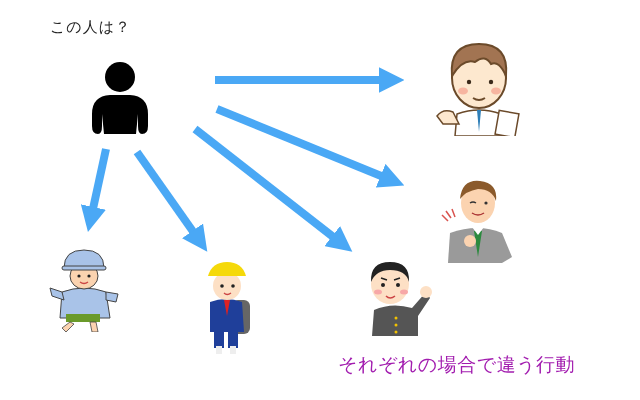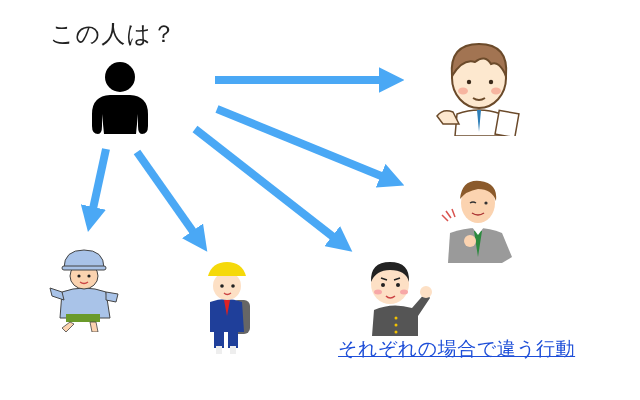--- a/index.html
+++ b/index.html
@@ -1,18 +1,18 @@
 <!DOCTYPE html>
 <html><head>
 <meta charset="utf-8">
 <style>
   html,body{margin:0;padding:0;background:#fff;}
   body{width:640px;height:400px;position:relative;overflow:hidden;font-family:"DejaVu Sans","Liberation Sans",sans-serif;}
-  .title{position:absolute;left:50px;top:18px;font-size:24px;color:#222;letter-spacing:1px;}
-  .caption{position:absolute;left:338px;top:336px;font-size:19px;color:#1d4ed8;letter-spacing:0.5px;text-decoration:underline;}
+  .title{position:absolute;left:50px;top:18px;font-size:15px;color:#222;letter-spacing:1px;}
+  .caption{position:absolute;left:338px;top:352px;font-size:19px;color:#a21caf;letter-spacing:0.5px;}
   svg.layer{position:absolute;left:0;top:0;}
   .fig{position:absolute;}
 </style>
 </head>
 <body>
 
 <div class="title">この人は？</div>
 
 <svg class="layer" width="640" height="400">
   <defs>

